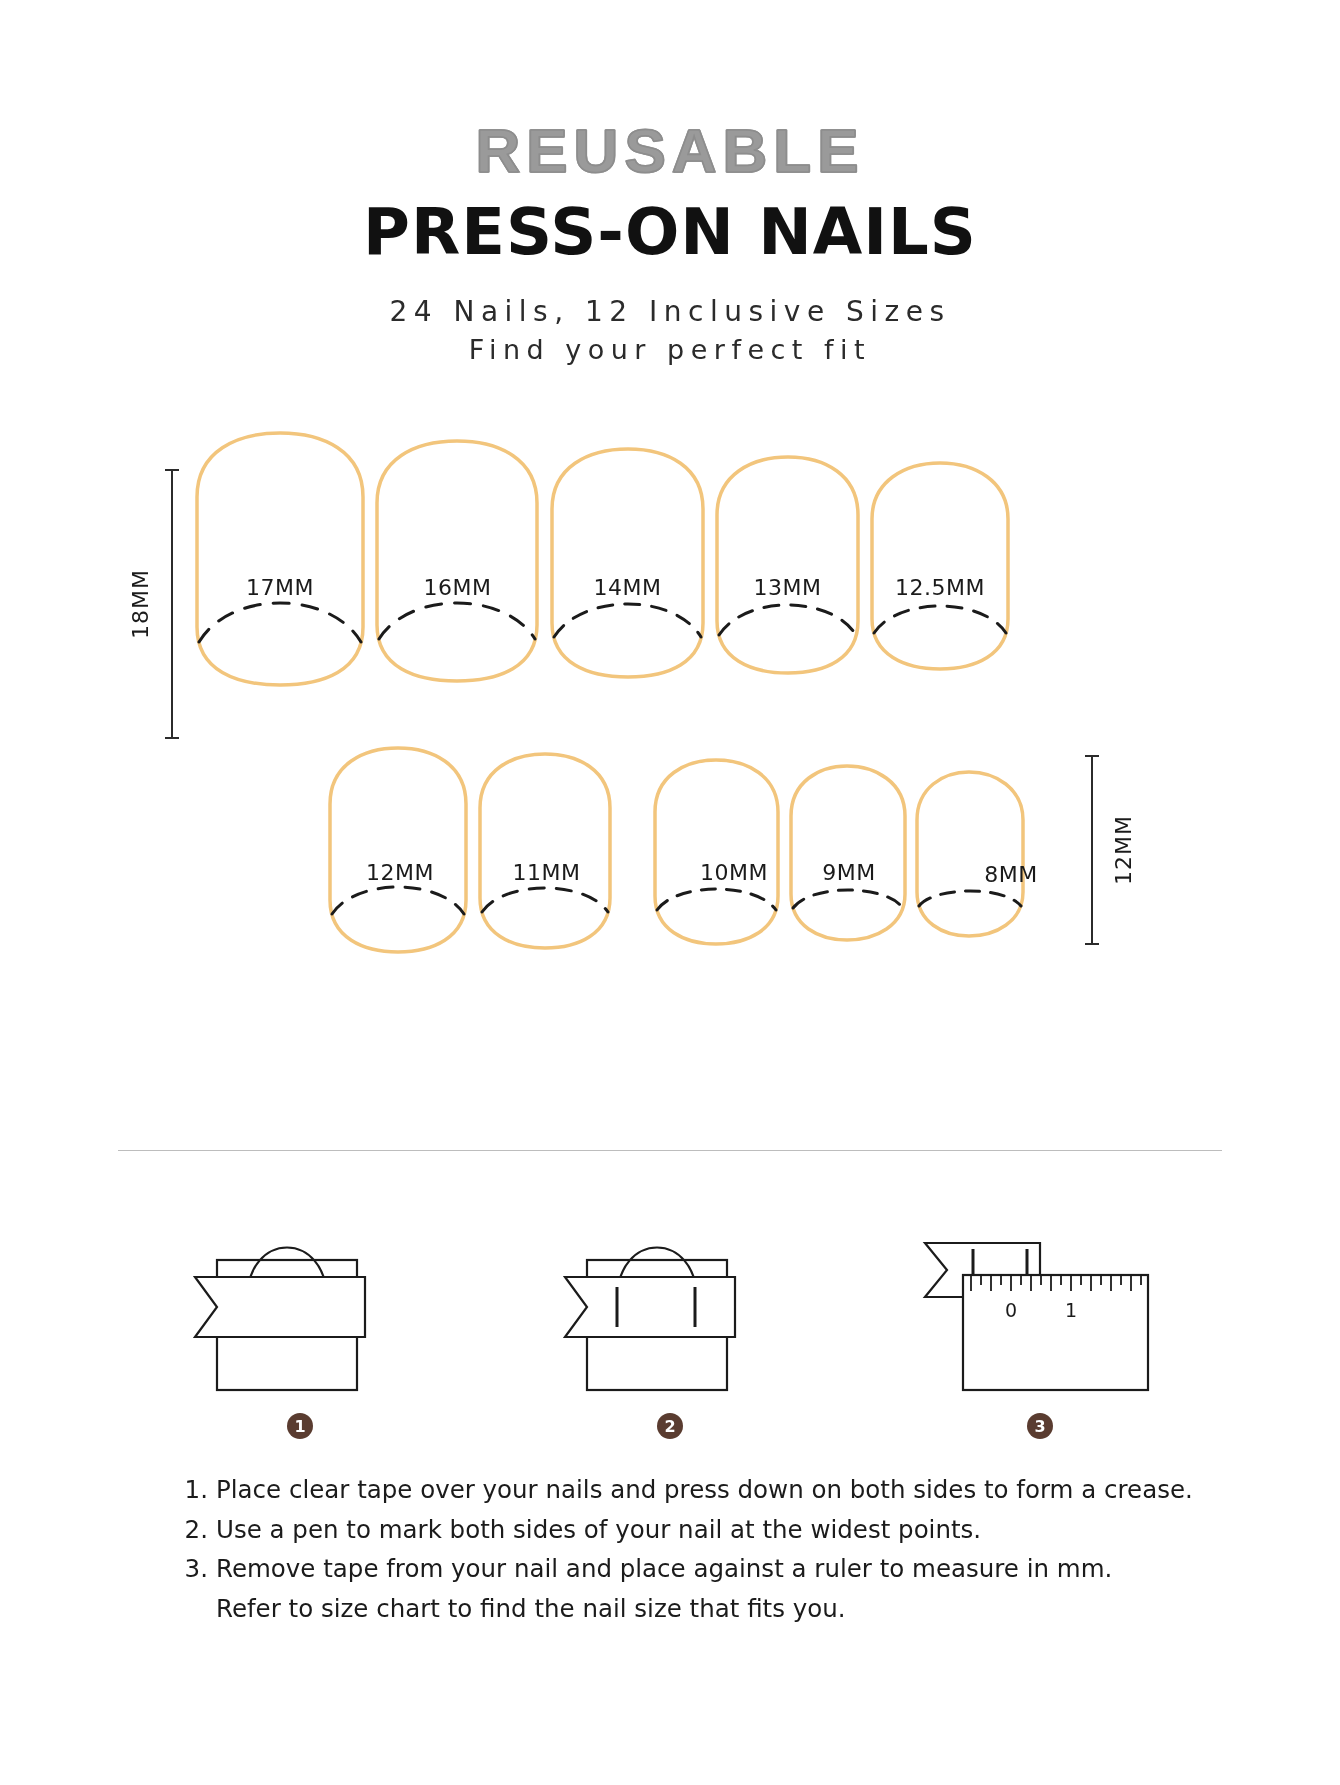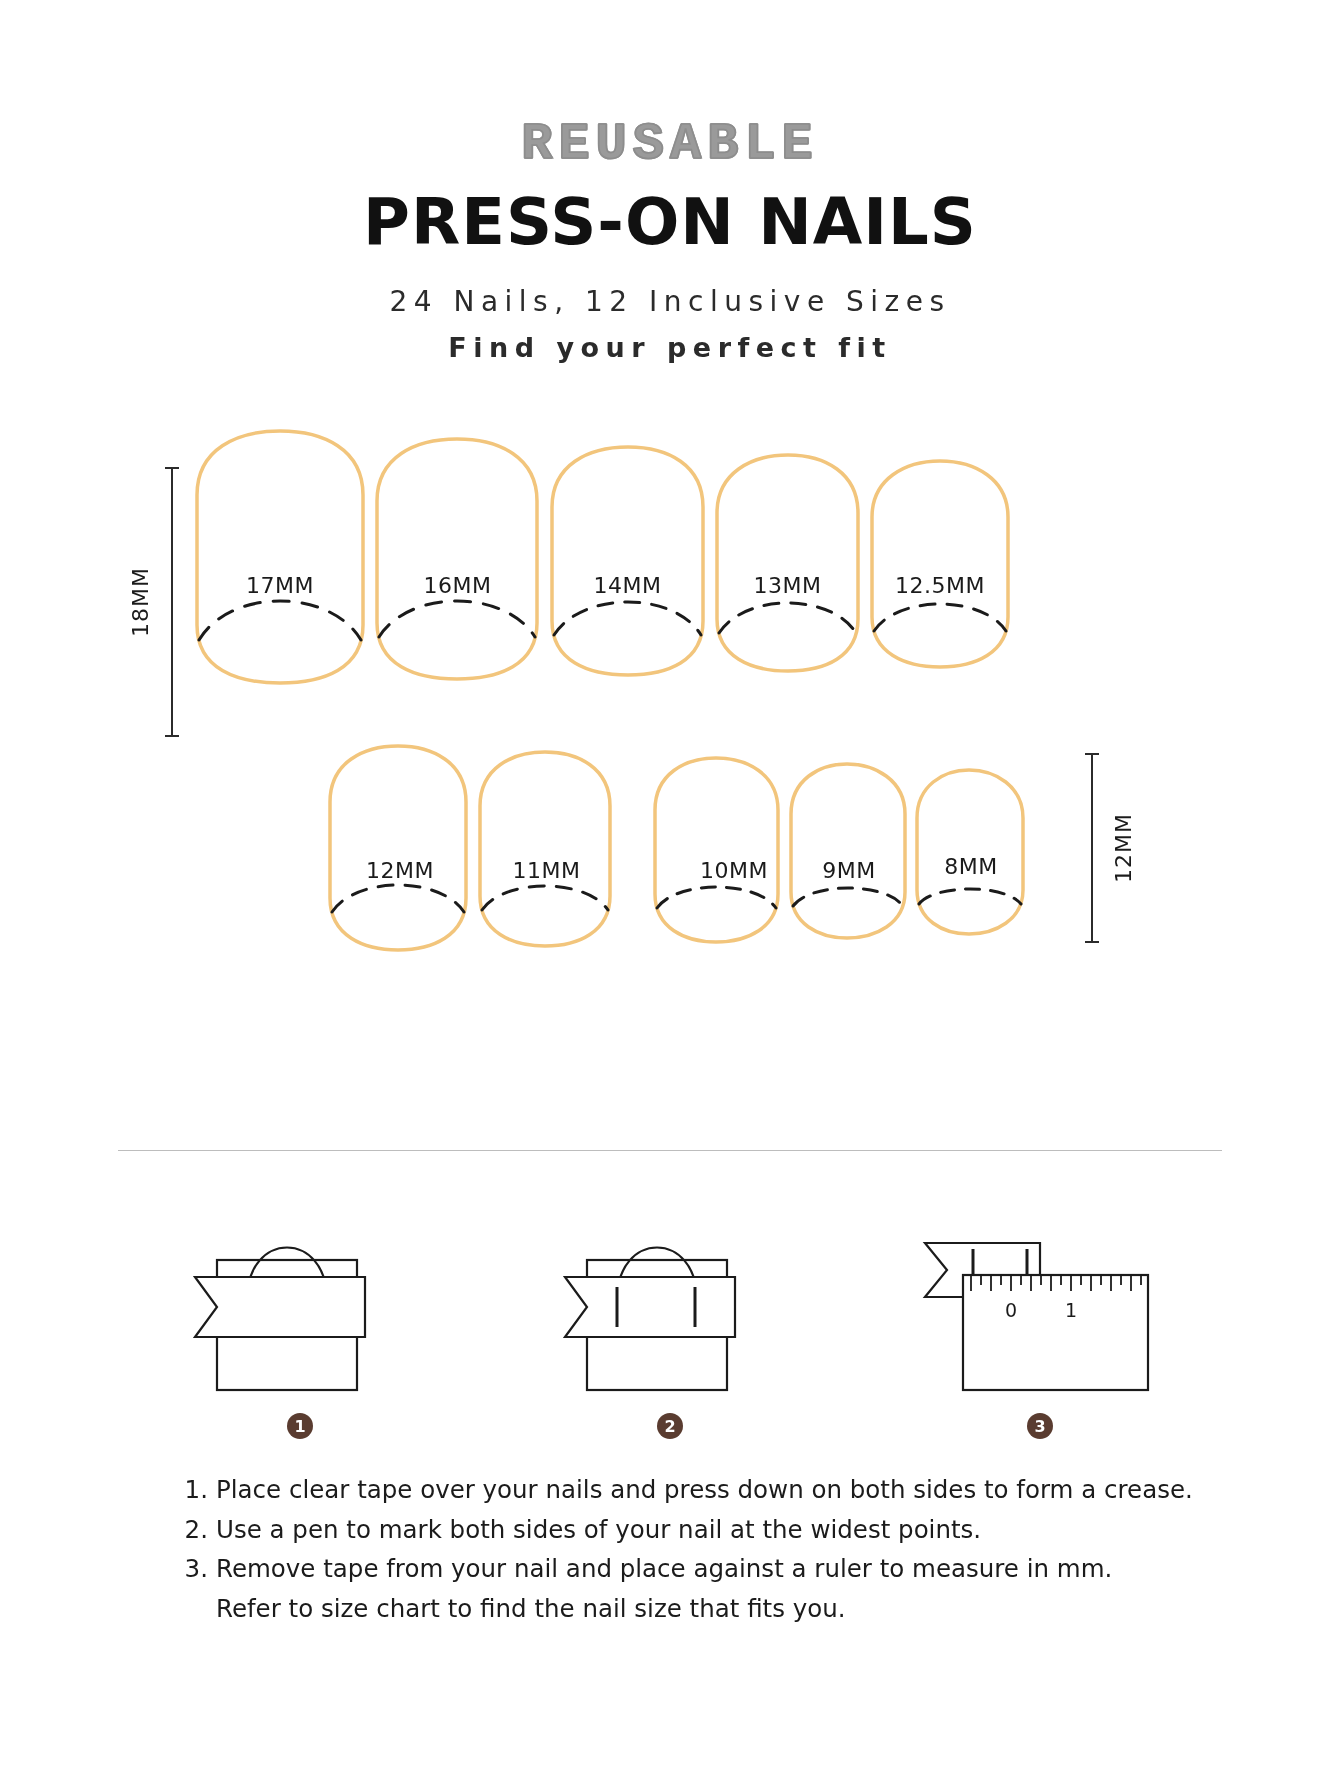--- a/index.html
+++ b/index.html
@@ -20,22 +20,22 @@
     width: 1340px;
     height: 1785px;
   }
 
   
   .header {
     text-align: center;
     padding-top: 118px;
   }
   .title-outline {
-    font-family: Liberation Mono, monospace;
-    font-size: 52px;
+    font-family: Liberation Sans, sans-serif;
+    font-size: 62px;
     font-weight: 700;
     letter-spacing: 6px;
     color: transparent;
     -webkit-text-stroke: 1.6px #8d8d8d;
     text-shadow:
       -1px 0 #9a9a9a, 1px 0 #9a9a9a, 0 -1px #9a9a9a, 0 1px #9a9a9a;
     line-height: 1.05;
   }
   .title-main {
     font-size: 64px;
@@ -47,23 +47,23 @@
   .subtitle1 {
     font-size: 28px;
     letter-spacing: 6.5px;
     margin-top: 26px;
     color: #2b2b2b;
     font-weight: 400;
   }
   .subtitle2 {
     font-size: 27px;
     letter-spacing: 6.5px;
-    margin-top: 14px;
+    margin-top: 6px;
     color: #2b2b2b;
-    font-weight: 700;
+    font-weight: 400;
   }
 
   
   .chart {
     position: relative;
     margin-top: 42px;
     height: 590px;
   }
   .nail-row {
     position: absolute;
@@ -282,21 +282,21 @@
           <path d="M12 166 C30 142, 104 142, 122 166" fill="none" stroke="#1b1b1b" stroke-width="3" stroke-dasharray="14 11" stroke-linecap="round"></path>
         </svg>
         <div class="nail-label" style="top:118px;">9MM</div>
       </div>
 
       <div class="nail" style="margin-left:-10px;">
         <svg width="128" height="220" viewBox="0 0 128 220">
           <path d="M10 78 C10 46, 36 30, 62 30 C88 30, 116 46, 116 78 L116 150 C116 180, 88 194, 62 194 C36 194, 10 180, 10 150 Z" fill="none" stroke="#f2c57c" stroke-width="3.5"></path>
           <path d="M12 164 C28 144, 98 144, 114 164" fill="none" stroke="#1b1b1b" stroke-width="3" stroke-dasharray="14 11" stroke-linecap="round"></path>
         </svg>
-        <div class="nail-label" style="top:114px;">8MM</div>
+        <div class="nail-label" style="top:120px;padding-left:40px;">8MM</div>
       </div>
     </div>
 
     <div class="dim-vert" style="left:1085px; top:348px; height:190px;">
       <div class="bar" style="margin-right:12px;">
         <div class="line"></div>
         <div class="cap top"></div>
         <div class="cap bottom"></div>
       </div>
       <div class="dim-text">12MM</div>

